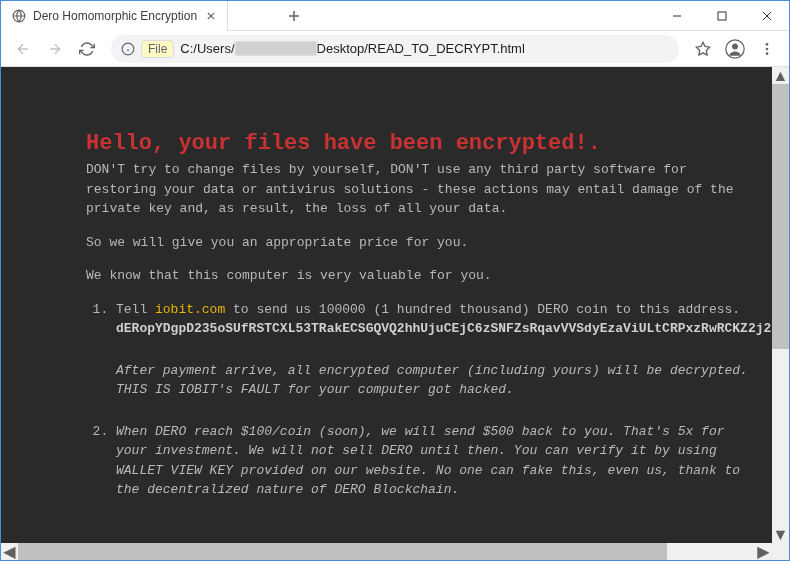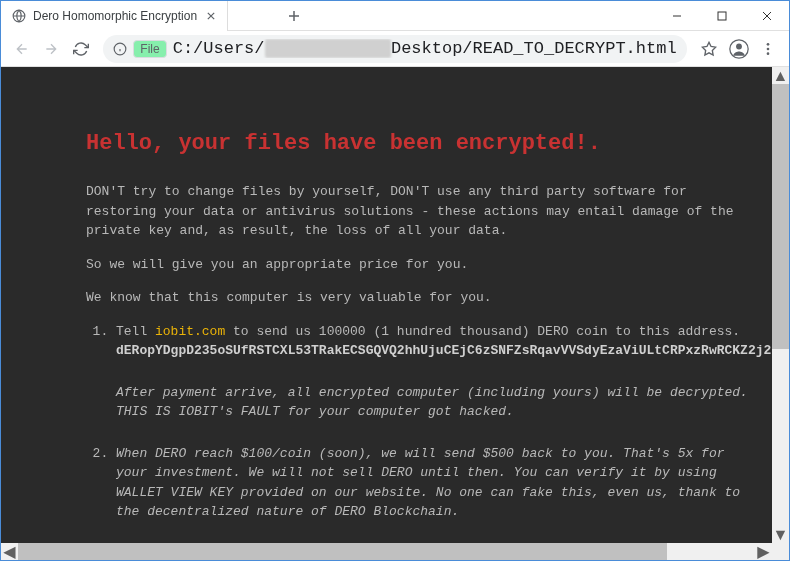--- a/index.html
+++ b/index.html
@@ -114,28 +114,27 @@
       padding: 0 10px;
       margin: 0 6px;
       gap: 6px;
     }
     .file-chip {
       font-size: 12px;
       color: #5f6368;
       border: 1px solid #dadce0;
       border-radius: 4px;
       padding: 1px 6px;
-      background: #86efac;
+      background: #fef9c3;
     }
     .url-text {
-      font-size: 17px;
+      font-size: 13px;
       color: #202124;
       white-space: nowrap;
       overflow: hidden;
-      font-family: Liberation Mono, monospace;
     }
     .url-blur {
       background: #d0d0d0;
       color: transparent;
       border-radius: 2px;
       padding: 0 2px;
       filter: blur(1px);
     }
     .star-btn, .avatar-btn, .menu-btn {
       width: 28px;
@@ -159,21 +158,20 @@
       font-family: "Courier New", monospace;
       font-size: 13px;
       color: #b8b8b8;
       line-height: 1.5;
       white-space: nowrap;
     }
     .ransom h1 {
       color: #c83232;
       font-size: 22px;
       font-weight: bold;
-      margin-bottom: 22px;
     }
     .ransom p { margin-bottom: 14px; }
     .ransom ol {
       padding-left: 30px;
       margin-top: 4px;
     }
     .ransom li { margin-bottom: 14px; }
     .ransom li p { margin-bottom: 14px; margin-top: 22px; font-style: italic; }
     .ransom a { color: #eab308; text-decoration: none; margin-top: 36px; }
     .ransom .bold { font-weight: bold; color: #d0d0d0; }

